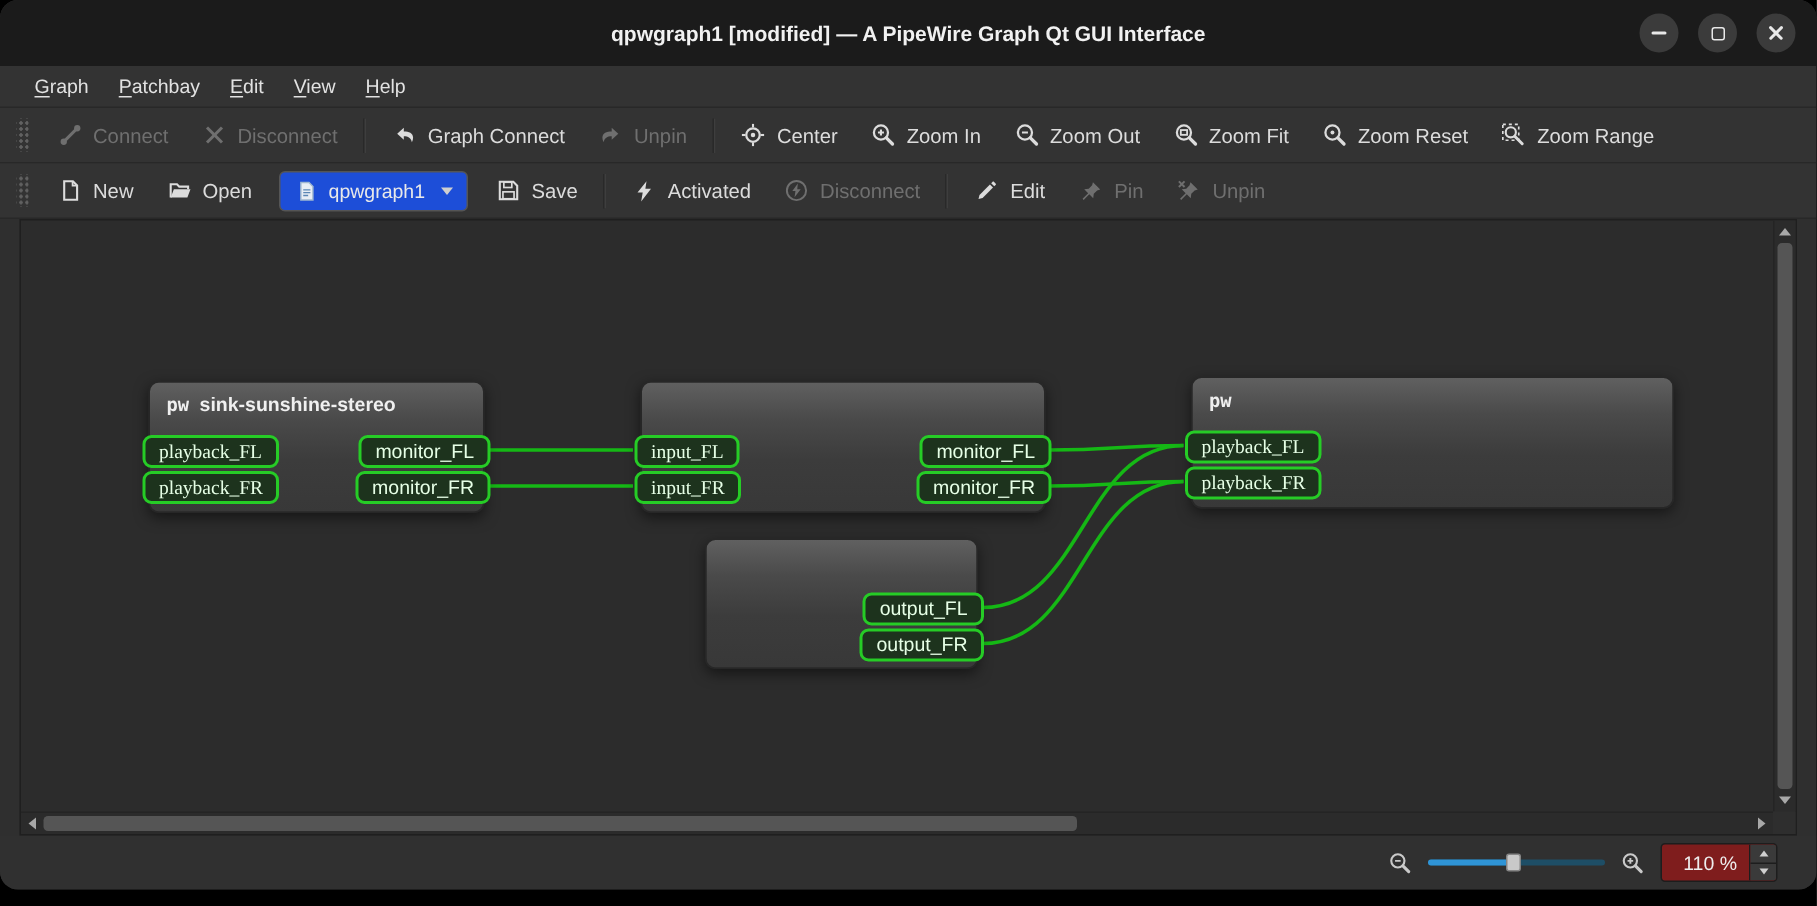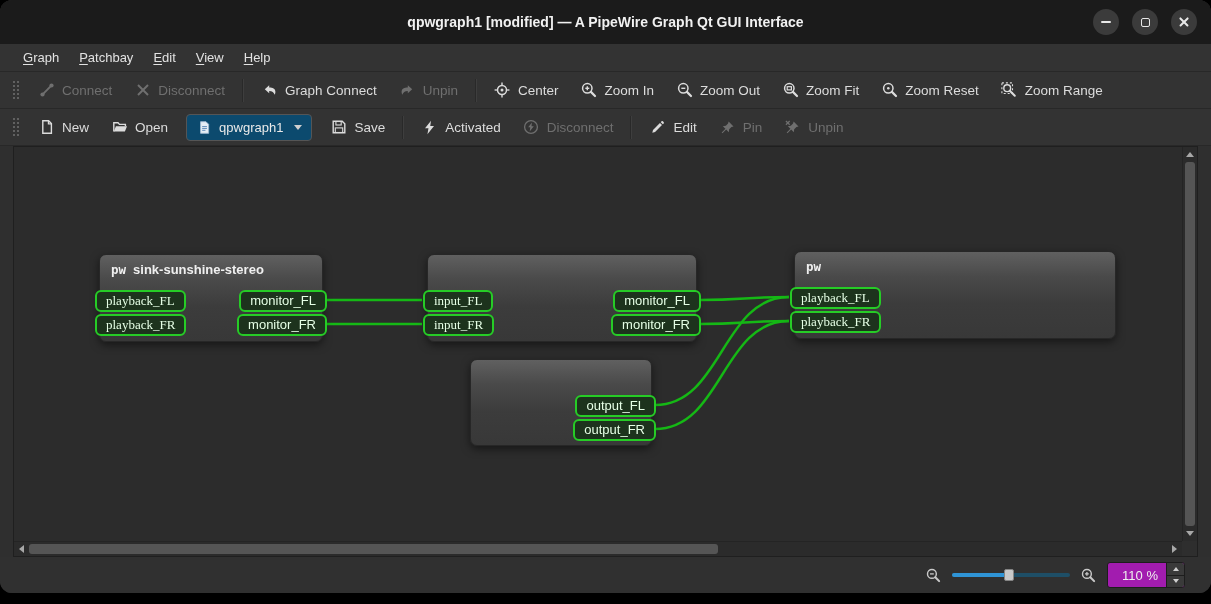--- a/index.html
+++ b/index.html
@@ -31,21 +31,21 @@
   .mnemonic{text-decoration:underline;text-underline-offset:2px;}
 
   
   .toolbar{height:37px;background:#333333;display:flex;align-items:center;padding-left:8px;gap:2px;border-bottom:1px solid #282828;box-sizing:border-box;}
   .thandle{width:8px;height:22px;margin:0 7px 0 3px;background-image:radial-gradient(#616161 1px,transparent 1.3px);background-size:4px 4px;background-position:1px 1px;}
   .tbtn{display:flex;align-items:center;gap:7px;padding:6px 10px;border-radius:4px;color:#dcdcdc;font-size:13.5px;white-space:nowrap;}
   .tbtn.disabled{color:#6f6f6f;}
   .ticon{width:17px;height:17px;display:flex;align-items:center;justify-content:center;}
   .ticon svg{display:block;}
   .tsep{width:1px;height:23px;background:#292929;border-right:1px solid #3e3e3e;margin:0 5px;}
-  .combo{display:flex;align-items:center;gap:6px;padding:4px 9px;margin:0 6px;background:#0c4a6e;border:1px solid #555;border-radius:4px;color:#e9e9e9;font-size:13px;}
+  .combo{display:flex;align-items:center;gap:6px;padding:4px 9px;margin:0 6px;background:#1d4ed8;border:1px solid #555;border-radius:4px;color:#e9e9e9;font-size:13px;}
   .combo-arrow{width:0;height:0;border-left:4px solid transparent;border-right:4px solid transparent;border-top:5px solid #cfcfcf;margin-left:5px;}
 
   
   .canvas-wrap{position:relative;margin:0 13px;height:411px;background:#2c2c2c;border:1px solid #1f1f1f;box-sizing:border-box;}
   .scene{position:absolute;top:0;left:0;right:15px;bottom:15px;overflow:hidden;}
   #edges{position:absolute;top:0;left:0;}
 
   .gnode{position:absolute;border-radius:7px;border:1px solid #272727;box-sizing:border-box;
     background:linear-gradient(180deg,#606060 0,#4a4a4a 28%,#3c3c3c 60%,#383838 100%);
     box-shadow:0 3px 9px rgba(0,0,0,.5);}
@@ -68,21 +68,21 @@
   .vscroll .handle{position:absolute;left:2px;right:2px;top:15px;bottom:15px;background:#555;border-radius:3px;}
   .hscroll .handle{position:absolute;top:2px;bottom:2px;left:15px;width:59%;background:#555;border-radius:3px;}
 
   
   .statusbar{height:36px;background:#303030;display:flex;align-items:center;justify-content:flex-end;gap:11px;padding:0 26px 0 16px;box-sizing:border-box;}
   .sb-icon{color:#c9c9c9;display:flex;align-items:center;}
   .slider{position:relative;width:118px;height:16px;}
   .slider-track{position:absolute;left:0;right:0;top:6px;height:4px;background:#1e4e66;border-radius:2px;}
   .slider-fill{position:absolute;left:0;top:6px;height:4px;background:#2f94d6;border-radius:2px;}
   .slider-thumb{position:absolute;top:2px;width:10px;height:12px;background:#c9c9c9;border:1px solid #858585;border-radius:2px;box-sizing:border-box;}
-  .spin{display:flex;align-items:stretch;background:#a21caf;border:1px solid #1d1d1d;border-radius:3px;height:24px;overflow:hidden;}
+  .spin{display:flex;align-items:stretch;background:#7f1d1d;border:1px solid #1d1d1d;border-radius:3px;height:24px;overflow:hidden;}
   .spin-value{display:flex;align-items:center;padding:0 8px;color:#eee;font-size:13px;min-width:42px;justify-content:flex-end;}
   .spin-btns{display:flex;flex-direction:column;width:17px;border-left:1px solid #1d1d1d;}
   .spin-up,.spin-down{flex:1;display:flex;align-items:center;justify-content:center;background:#3a3a3a;}
   .spin-up{border-bottom:1px solid #1d1d1d;}
   .tri-up-s{width:0;height:0;border-left:3.5px solid transparent;border-right:3.5px solid transparent;border-bottom:4px solid #cfcfcf;}
   .tri-down-s{width:0;height:0;border-left:3.5px solid transparent;border-right:3.5px solid transparent;border-top:4px solid #cfcfcf;}
 </style>
 </head>
 <body>
 

